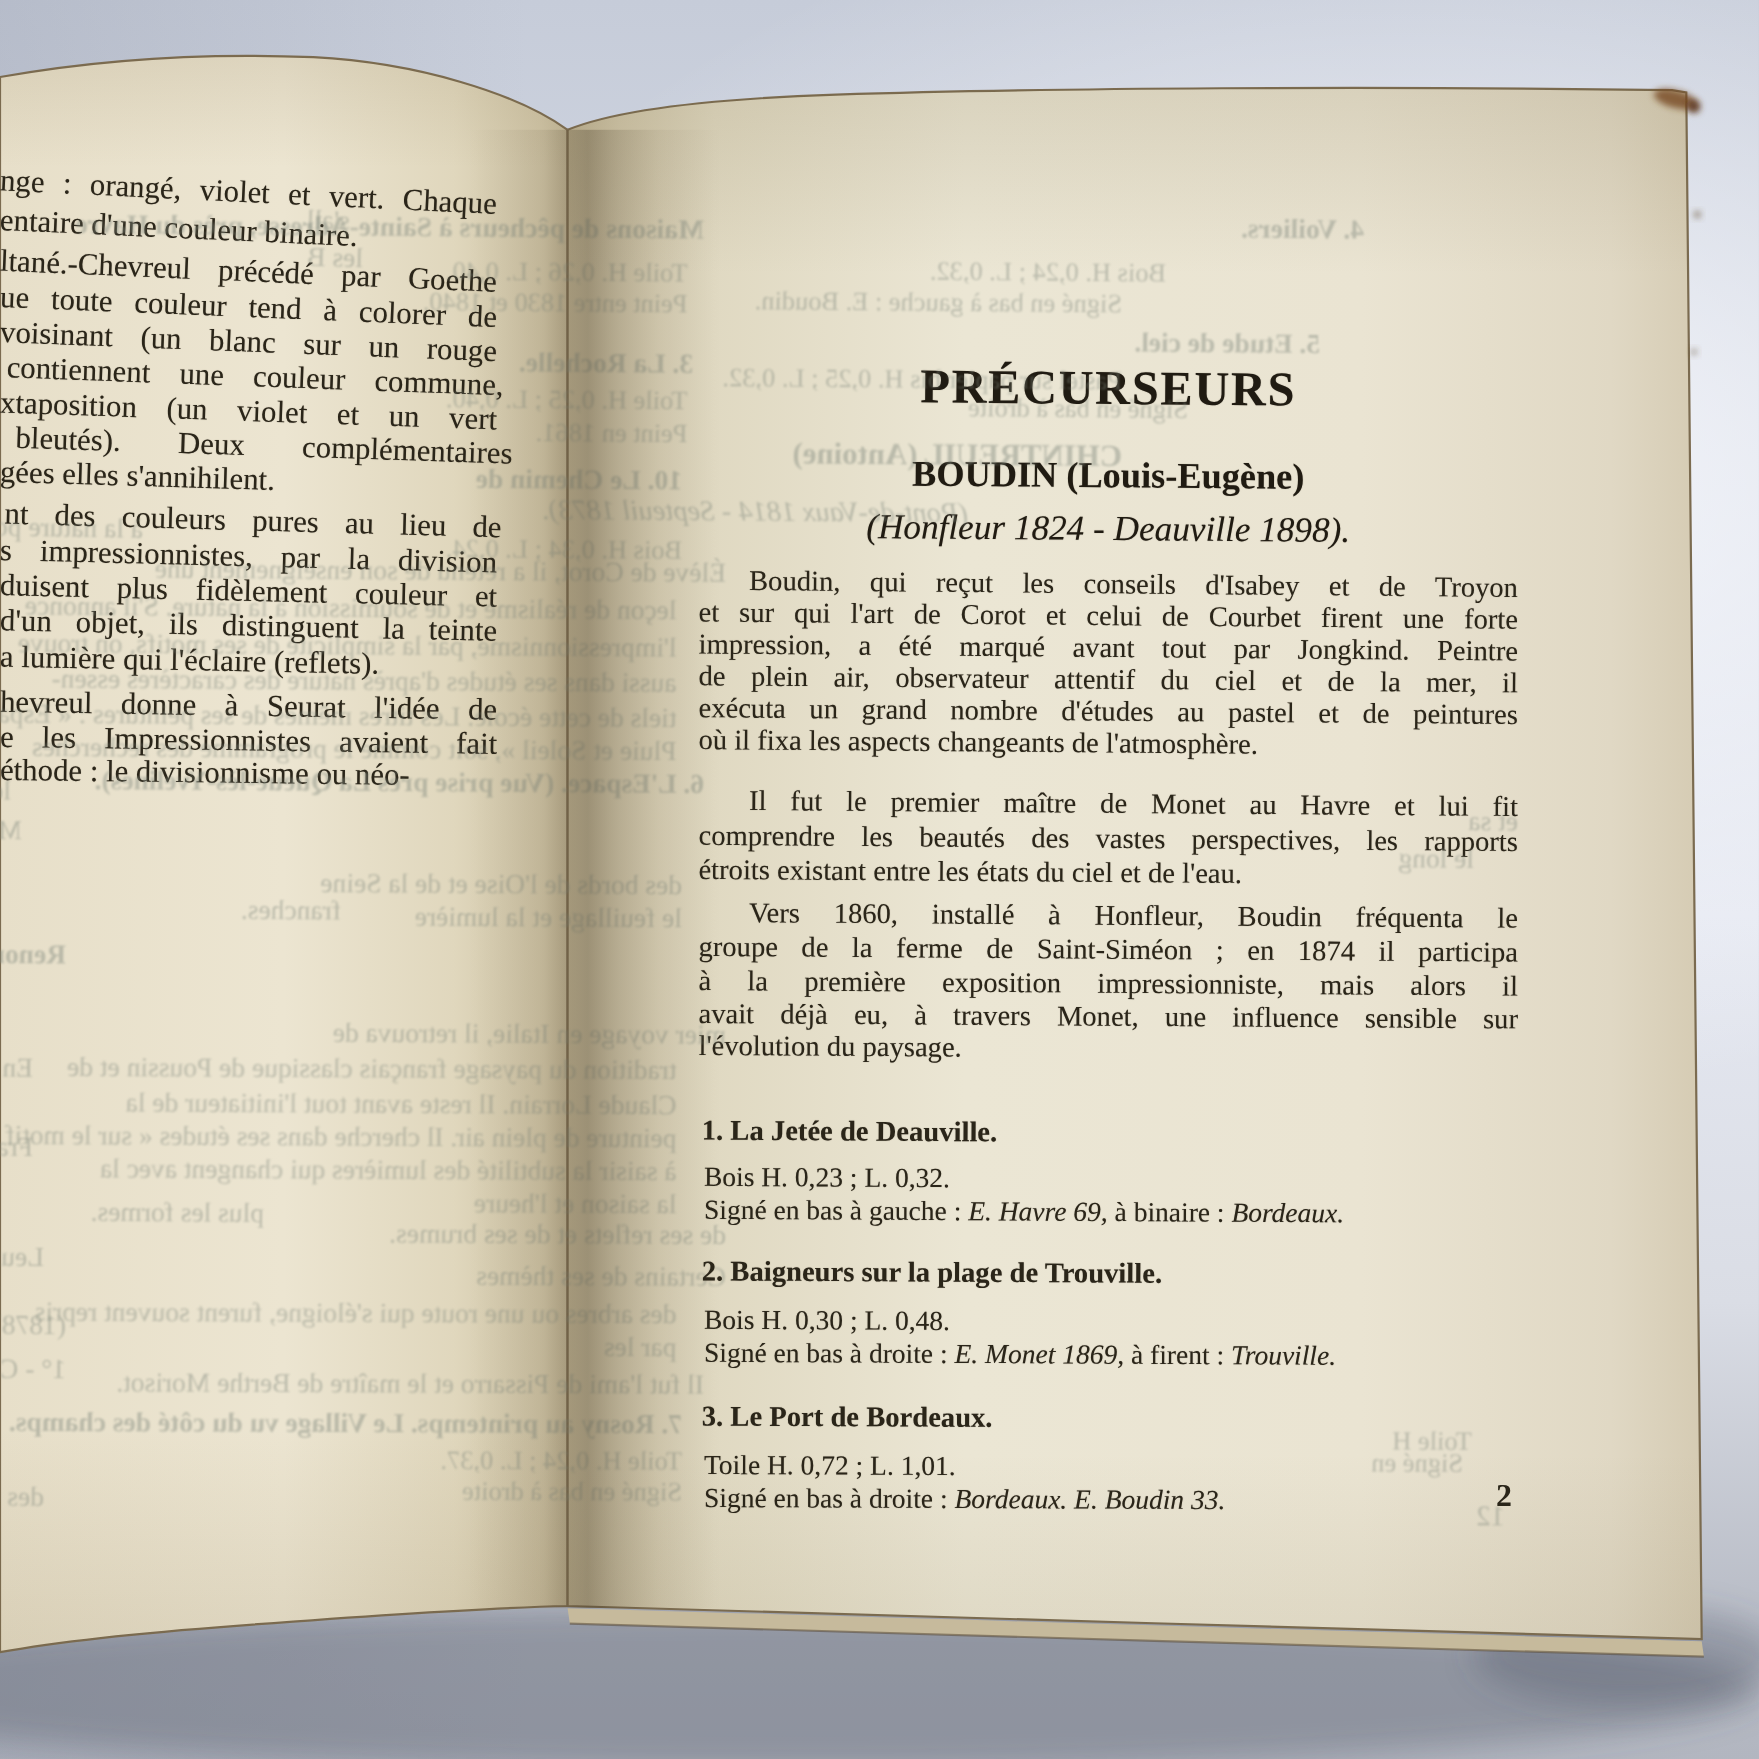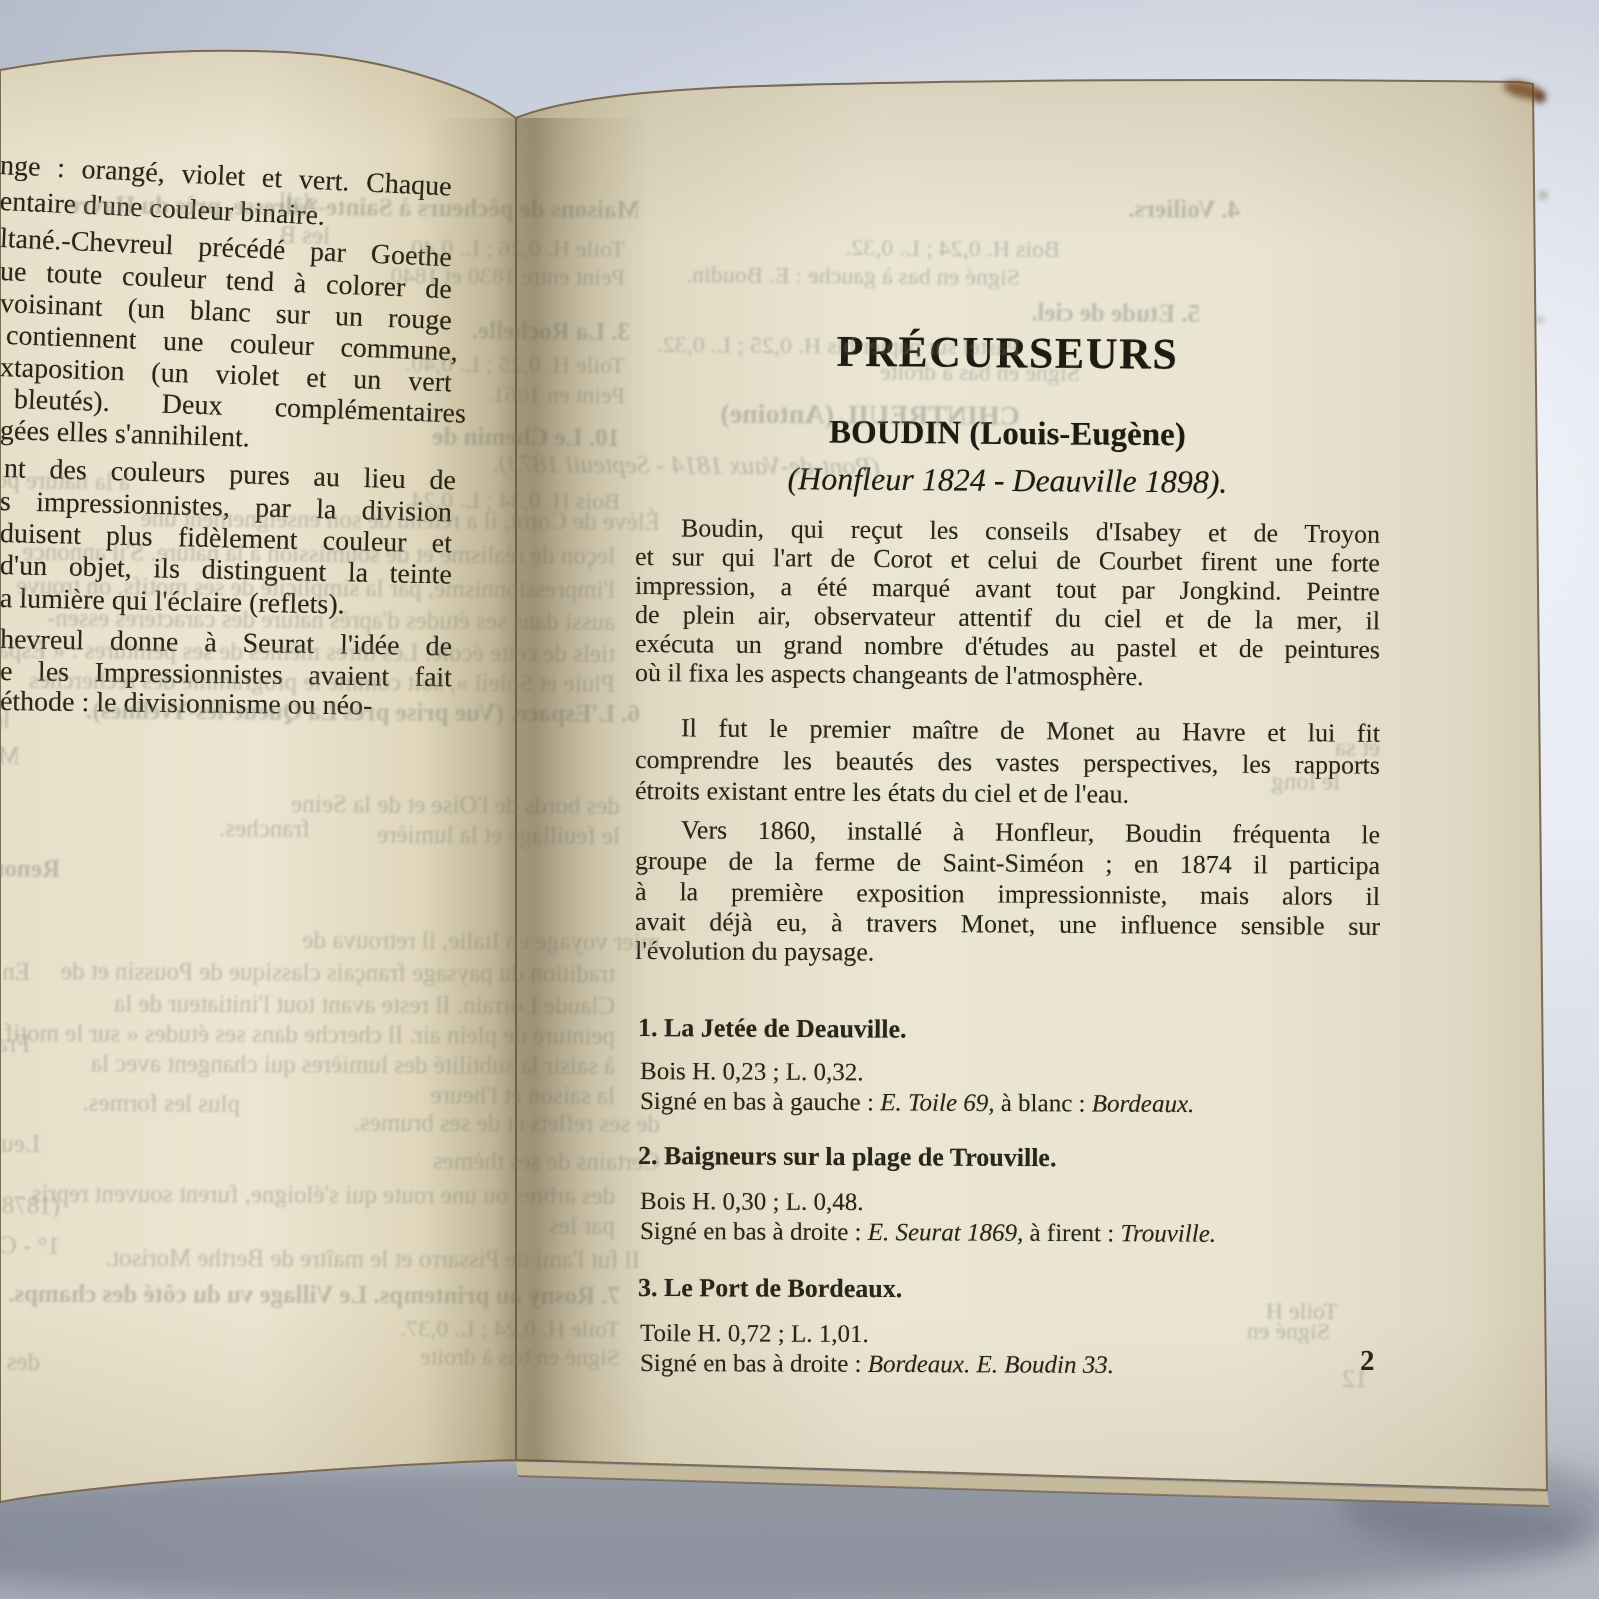--- a/index.html
+++ b/index.html
@@ -206,24 +206,24 @@
       <div class="bleed" style="top: 1212px; left: 615px; transform: rotate(0.22deg) scaleX(-1);">par les</div>
       <div class="bleed" style="top: 1246px; left: 640px; transform: rotate(0.21deg) scaleX(-1);">Il fut l'ami de Pissarro et le maître de Berthe Morisot.</div>
       <div class="bleed bold" style="top: 1282px; left: 620px; transform: rotate(0.2deg) scaleX(-1);">7. Rosny au printemps. Le Village vu du côté des champs.</div>
       <div class="bleed" style="top: 1316px; left: 620px; font-size: 24px; transform: rotate(0.19deg) scaleX(-1);">Toile H. 0,24 ; L. 0,37.</div>
       <div class="bleed" style="top: 1298px; left: 1338px; font-size: 24px; transform: rotate(0.2deg) scaleX(-1);">Toile H</div>
       <div class="bleed" style="top: 1344px; left: 620px; font-size: 24px; transform: rotate(0.18deg) scaleX(-1);">Signé en bas à droite</div>
       <div class="bleed" style="top: 1318px; left: 1330px; font-size: 24px; transform: rotate(0.19deg) scaleX(-1);">Signé en</div>
       <div class="bleed" style="top: 1364px; left: 1368px; font-size: 26px; transform: rotate(0.18deg) scaleX(-1);">12</div>
       <div class="crisp etitle" style="top: 1014px; left: 638px; transform: rotate(0.35deg);">1. La Jetée de Deauville.</div>
       <div class="crisp eline" style="top: 1058px; left: 640px; transform: rotate(0.33deg);"><span>Bois H. 0,23 ; L. 0,32.</span></div>
-      <div class="crisp eline" style="top: 1088px; left: 640px; transform: rotate(0.32deg);"><span>Signé en bas à gauche : </span><span class="ital">E. Toile 69,</span><span> à blanc : </span><span class="ital">Bordeaux.</span></div>
+      <div class="crisp eline" style="top: 1088px; left: 640px; transform: rotate(0.32deg);"><span>Signé en bas à gauche : </span><span class="ital">E. Havre 69,</span><span> à binaire : </span><span class="ital">Bordeaux.</span></div>
       <div class="crisp etitle" style="top: 1142px; left: 638px; transform: rotate(0.3deg);">2. Baigneurs sur la plage de Trouville.</div>
       <div class="crisp eline" style="top: 1188px; left: 640px; transform: rotate(0.28deg);"><span>Bois H. 0,30 ; L. 0,48.</span></div>
-      <div class="crisp eline" style="top: 1218px; left: 640px; transform: rotate(0.27deg);"><span>Signé en bas à droite  : </span><span class="ital">E. Seurat 1869,</span><span> à firent : </span><span class="ital">Trouville.</span></div>
+      <div class="crisp eline" style="top: 1218px; left: 640px; transform: rotate(0.27deg);"><span>Signé en bas à droite  : </span><span class="ital">E. Monet 1869,</span><span> à firent : </span><span class="ital">Trouville.</span></div>
       <div class="crisp etitle" style="top: 1274px; left: 638px; transform: rotate(0.25deg);">3. Le Port de Bordeaux.</div>
       <div class="crisp eline" style="top: 1320px; left: 640px; transform: rotate(0.24deg);"><span>Toile H. 0,72 ; L. 1,01.</span></div>
       <div class="crisp eline" style="top: 1350px; left: 640px; transform: rotate(0.23deg);"><span>Signé en bas à droite  : </span><span class="ital">Bordeaux. E. Boudin 33.</span></div>
     </div>
 
   <svg class="book" width="1599" height="1599" viewBox="0 0 1599 1599" style="pointer-events:none">
     <rect x="426" y="118" width="230" height="1344" fill="url(#gG)"></rect>
   </svg>
 </div>
 

